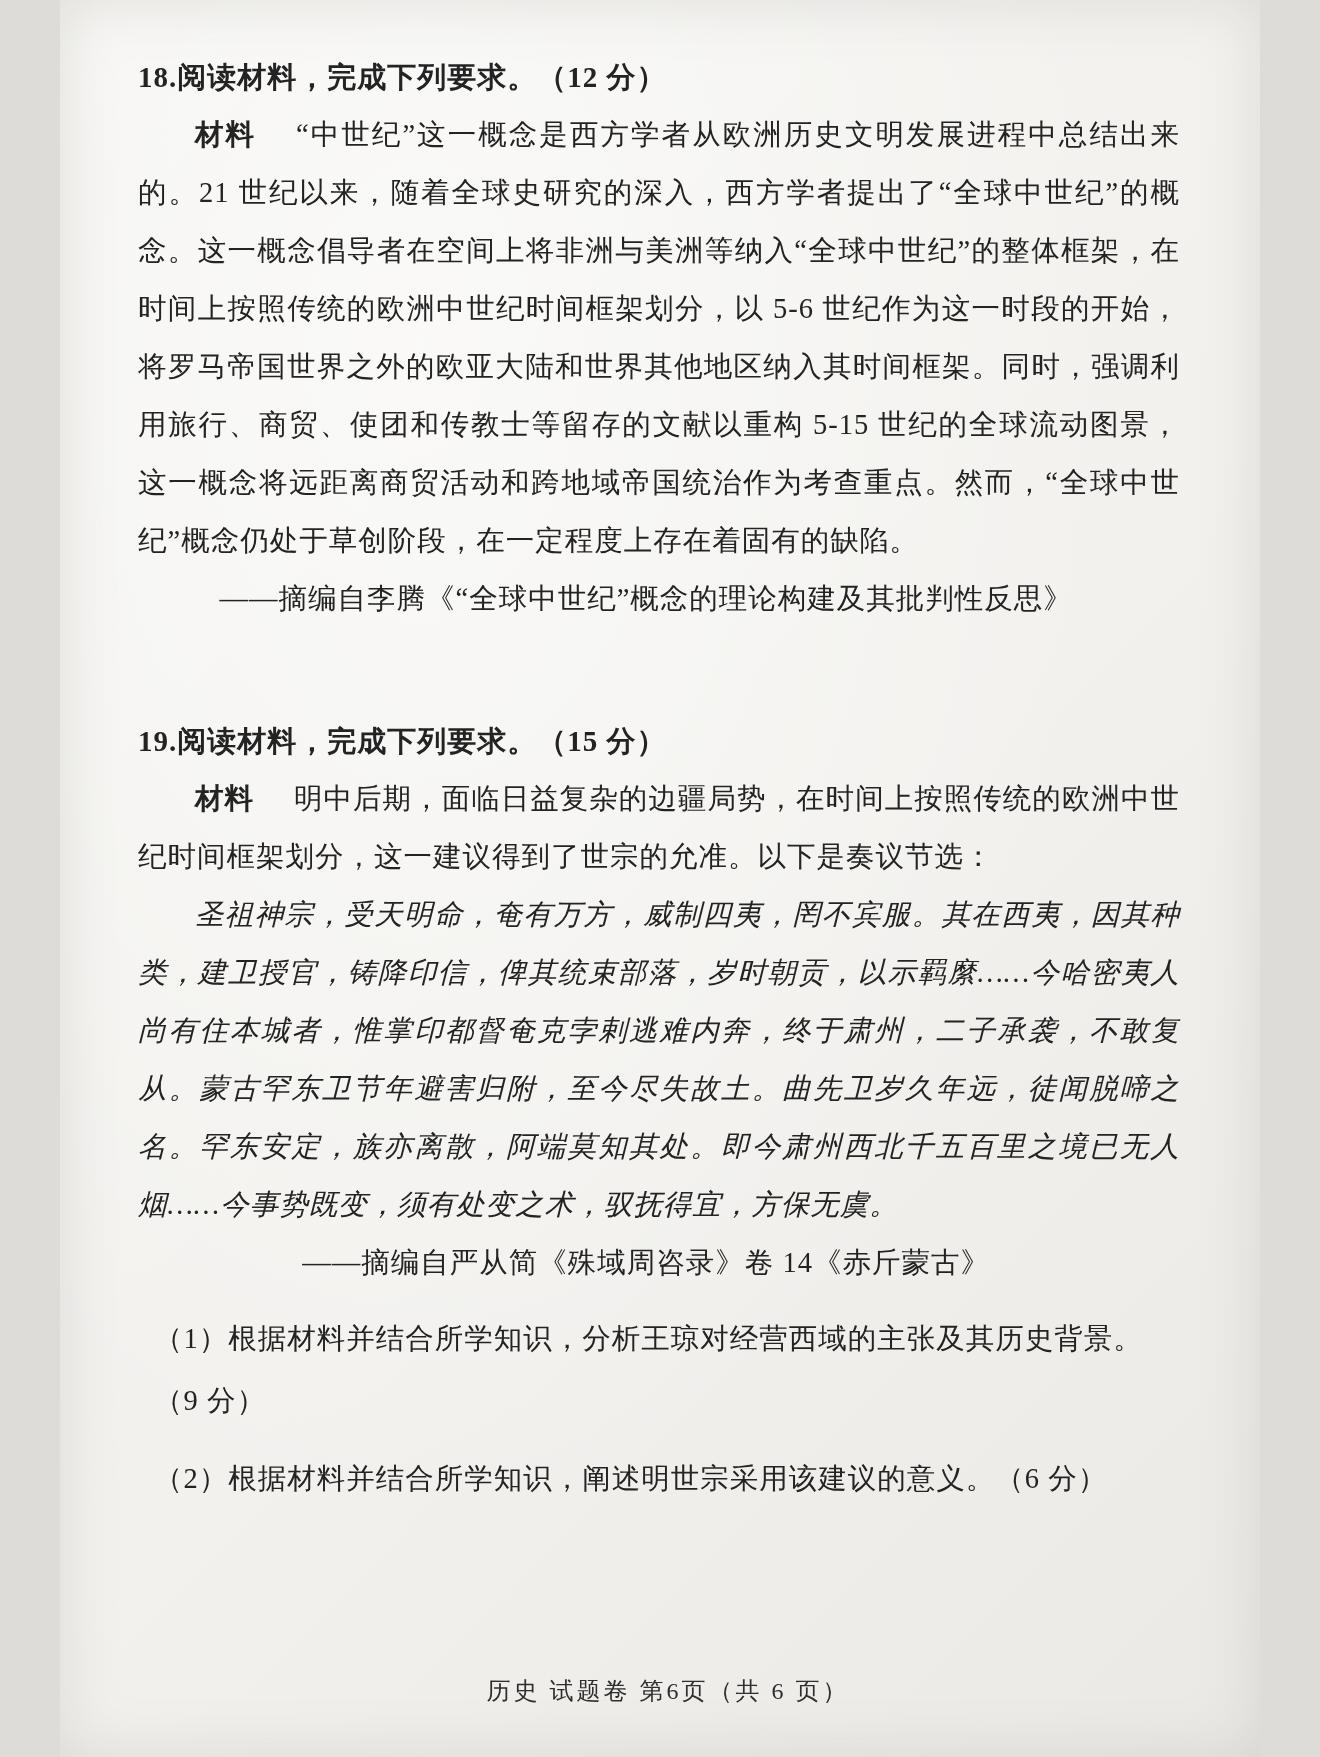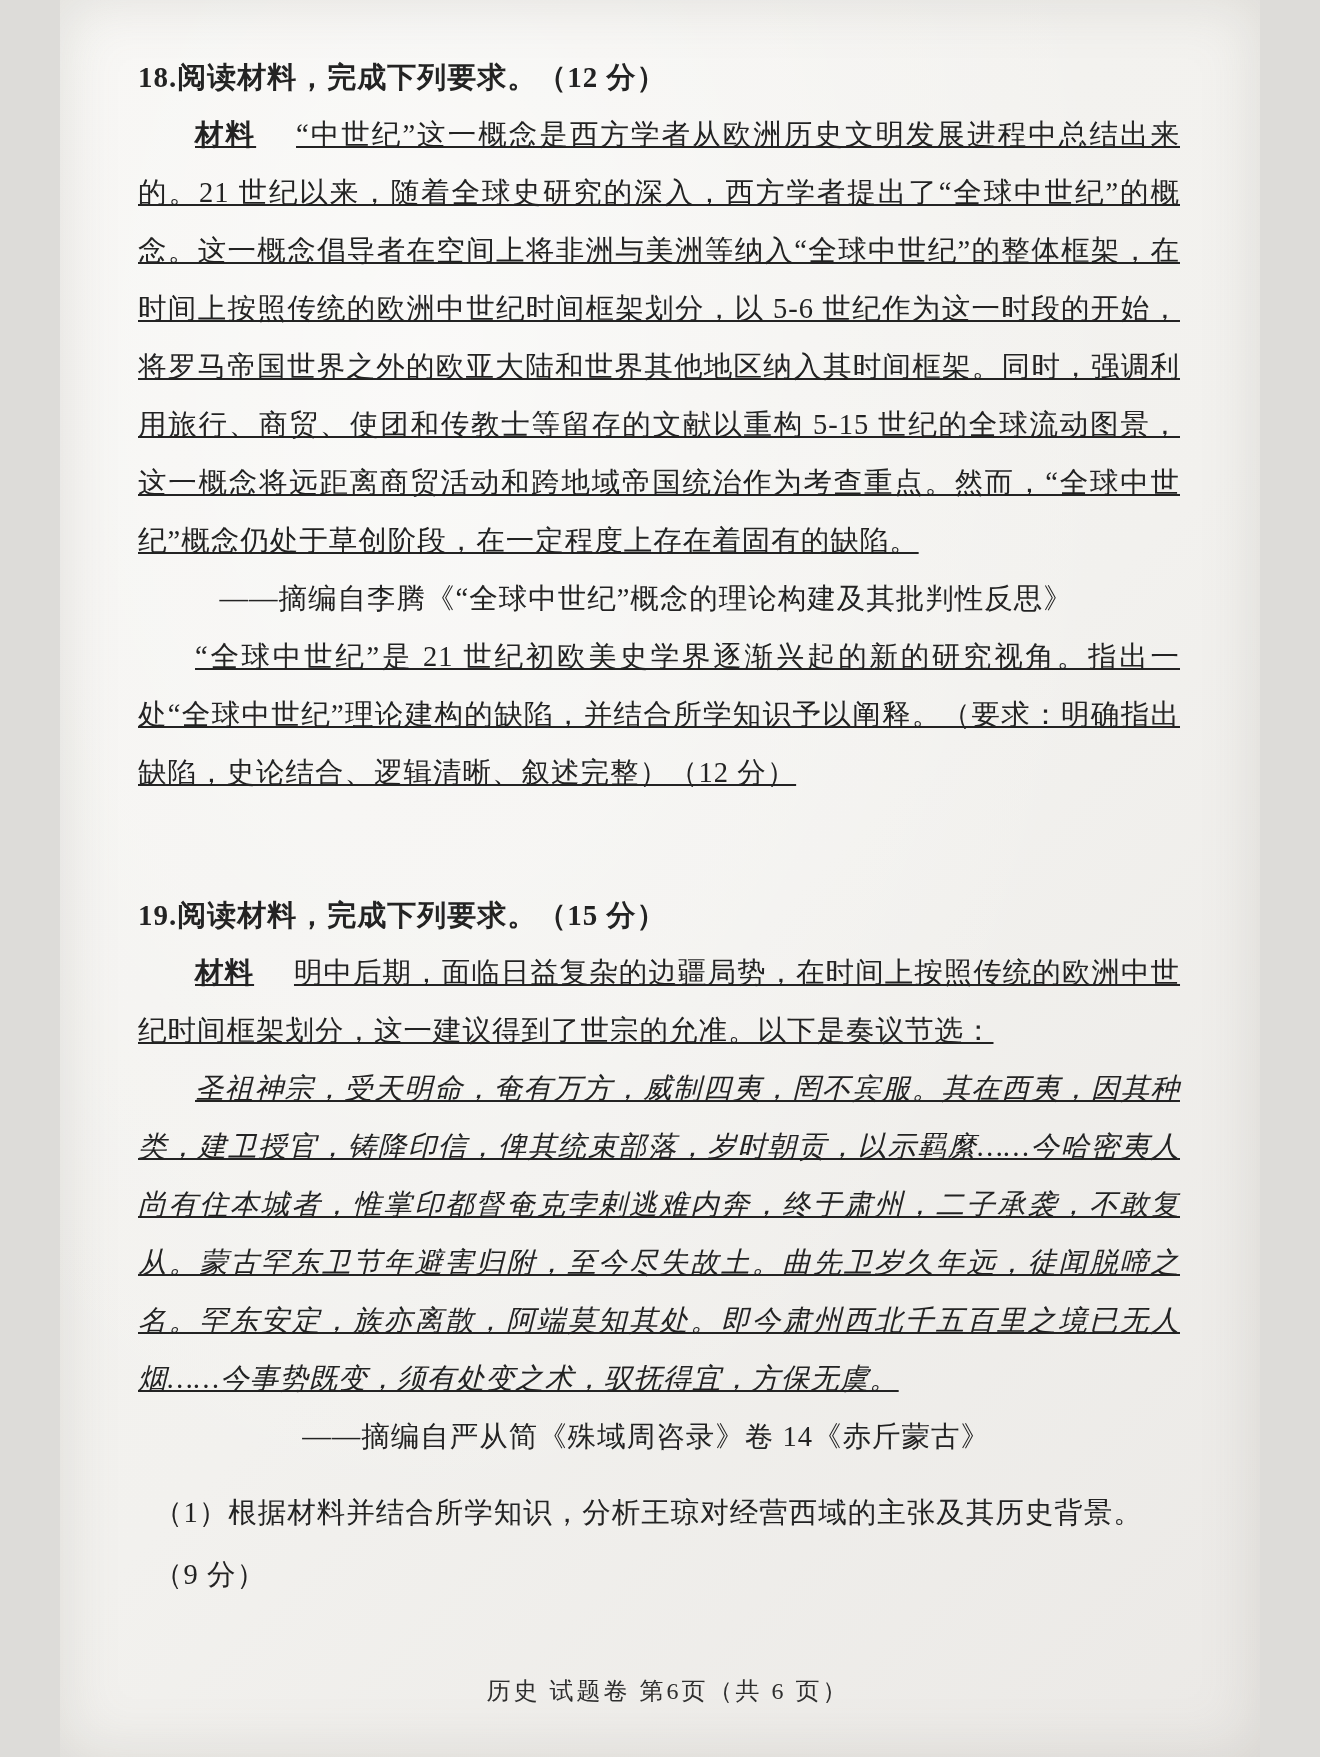--- a/index.html
+++ b/index.html
@@ -30,21 +30,20 @@
     letter-spacing: 1px;
     white-space: nowrap;
   }
   .para {
     margin: 0;
     font-size: 28.5px;
     line-height: 58px;
     text-align: justify;
     text-indent: 2em;
     letter-spacing: 1px;
-    text-decoration: underline;
   }
   .material-label {
     font-weight: bold;
     margin-right: 1.4em;
   }
   .source-line {
     margin: 0;
     font-size: 28.5px;
     line-height: 58px;
     text-align: center;
@@ -81,31 +80,31 @@
 
 <div class="page">
 
   <section class="section-q18">
     <p class="q-header">18.阅读材料，完成下列要求。（12 分）</p>
 
     <p class="para"><span class="material-label">材料</span><span>“中世纪”这一概念是西方学者从欧洲历史文明发展进程中总结出来的。21 世纪以来，随着全球史研究的深入，西方学者提出了“全球中世纪”的概念。这一概念倡导者在空间上将非洲与美洲等纳入“全球中世纪”的整体框架，在时间上按照传统的欧洲中世纪时间框架划分，以 5-6 世纪作为这一时段的开始，将罗马帝国世界之外的欧亚大陆和世界其他地区纳入其时间框架。同时，强调利用旅行、商贸、使团和传教士等留存的文献以重构 5-15 世纪的全球流动图景，这一概念将远距离商贸活动和跨地域帝国统治作为考查重点。然而，“全球中世纪”概念仍处于草创阶段，在一定程度上存在着固有的缺陷。</span></p>
 
     <p class="source-line">——摘编自李腾《“全球中世纪”概念的理论构建及其批判性反思》</p>
 
-    <p class="para">“全球中世纪”是 21 世纪初欧美史学界逐渐兴起的新的研究视角。指出一处“全球中世纪”理论建构的缺陷，并结合所学知识予以阐释。（要求：明确指出缺陷，史论结合、逻辑清晰、叙述完整）（12 分）</p>
   </section>
 
   <section class="section-q19">
     <p class="q-header">19.阅读材料，完成下列要求。（15 分）</p>
 
     <p class="para"><span class="material-label">材料</span><span>明中后期，面临日益复杂的边疆局势，在时间上按照传统的欧洲中世纪时间框架划分，这一建议得到了世宗的允准。以下是奏议节选：</span></p>
 
     <p class="para quote">圣祖神宗，受天明命，奄有万方，威制四夷，罔不宾服。其在西夷，因其种类，建卫授官，铸降印信，俾其统束部落，岁时朝贡，以示羁縻……今哈密夷人尚有住本城者，惟掌印都督奄克孛剌逃难内奔，终于肃州，二子承袭，不敢复从。蒙古罕东卫节年避害归附，至今尽失故土。曲先卫岁久年远，徒闻脱啼之名。罕东安定，族亦离散，阿端莫知其处。即今肃州西北千五百里之境已无人烟……今事势既变，须有处变之术，驭抚得宜，方保无虞。</p>
 
     <p class="source-line">——摘编自严从简《殊域周咨录》卷 14《赤斤蒙古》</p>
 
     <p class="sub-question">（1）根据材料并结合所学知识，分析王琼对经营西域的主张及其历史背景。（9 分）</p>
 
+    <p class="sub-question">（2）根据材料并结合所学知识，阐述明世宗采用该建议的意义。（6 分）</p>
   </section>
 
   <div class="page-footer">历史 试题卷 第6页（共 6 页）</div>
 
 </div>
 
 </body></html>

